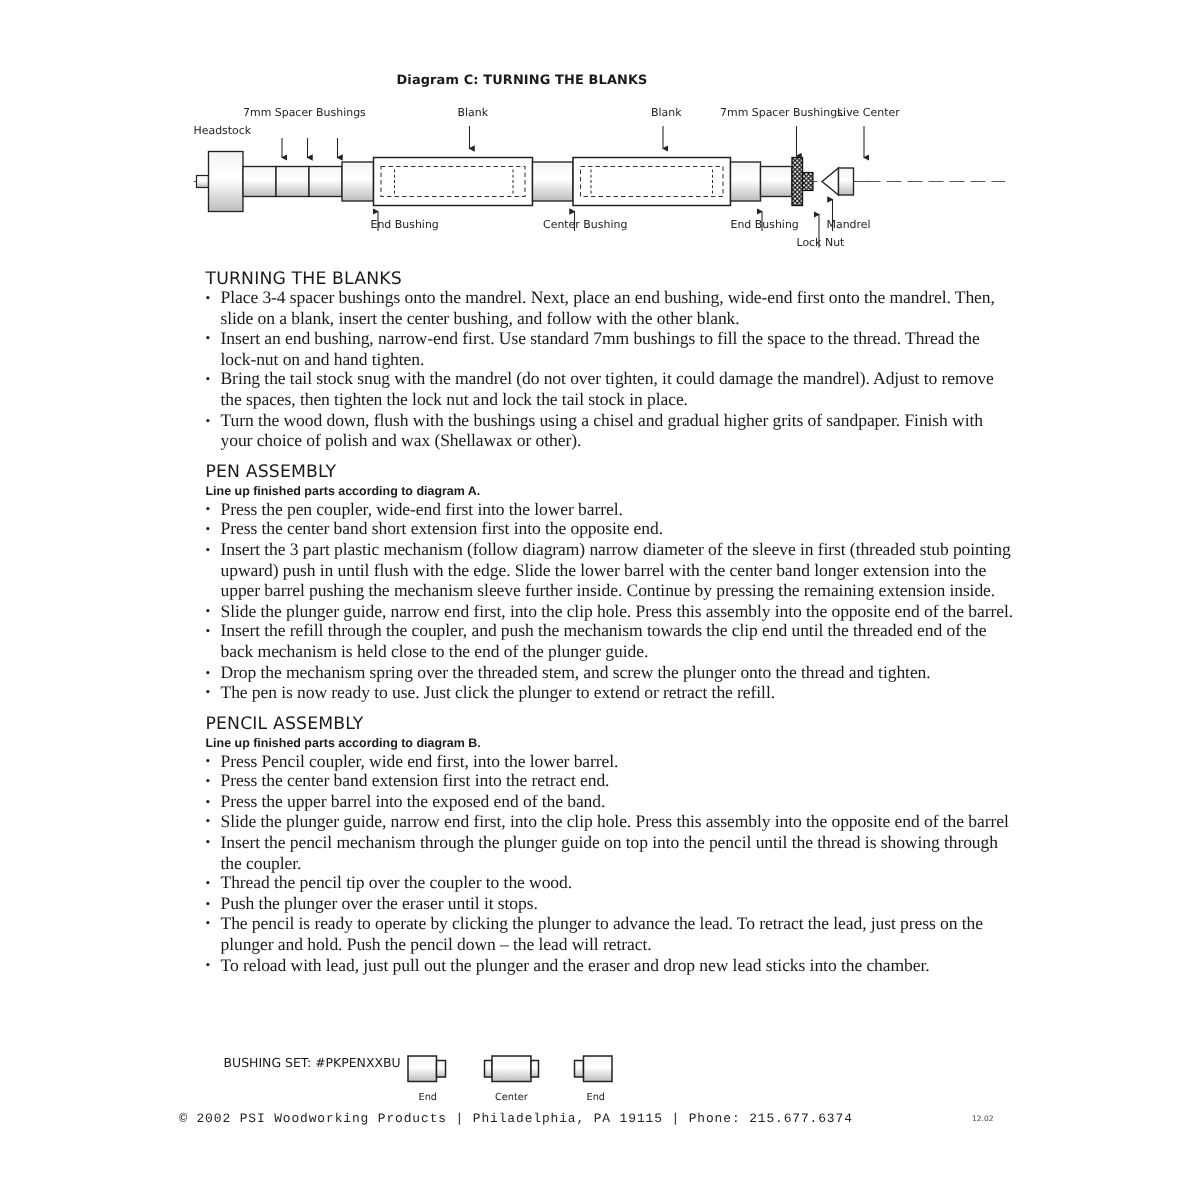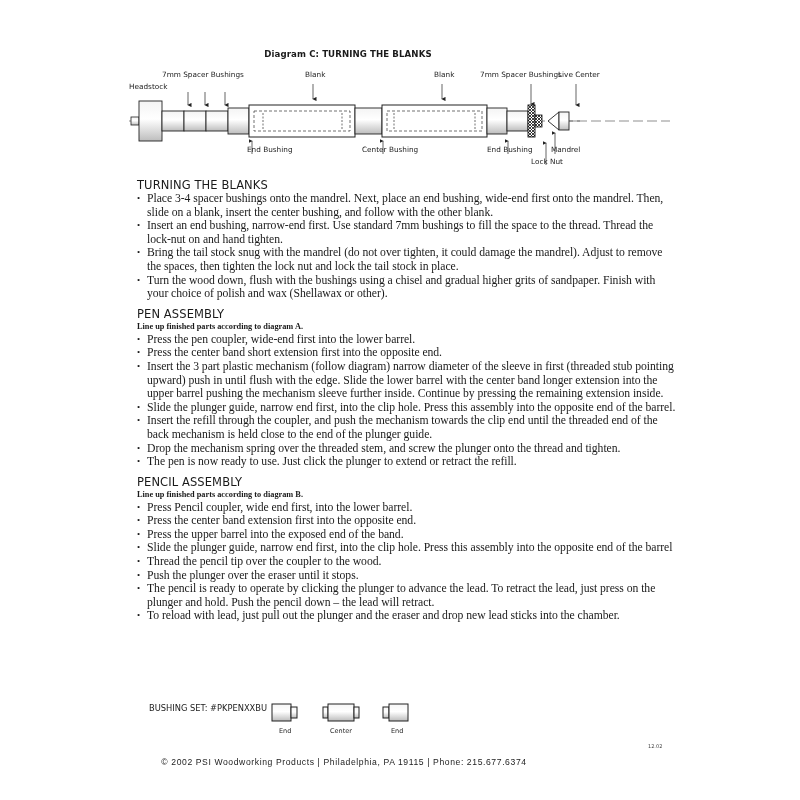--- a/index.html
+++ b/index.html
@@ -10,41 +10,41 @@
     font-family: "DejaVu Sans", sans-serif; font-weight: bold; font-size: 8.6px; letter-spacing: 0.1px;
   }
   .diagram { position: absolute; left: 125px; top: 62px; width: 560px; height: 110px; }
   .dlabel { font-family: "DejaVu Sans", sans-serif; font-size: 7.3px; fill: #222; }
   .content { position: absolute; left: 137px; top: 178px; width: 540px; }
   .section-title {
     font-family: "DejaVu Sans", sans-serif; font-weight: normal; font-size: 11.5px;
     margin: 0; line-height: 14px; letter-spacing: 0.1px;
   }
   .subtitle {
-    font-family: Liberation Serif, serif; font-weight: bold; font-size: 8.3px;
+    font-family: Liberation Sans, sans-serif; font-weight: bold; font-size: 8.3px;
     margin: 0; line-height: 12px;
   }
   ul.bullets { list-style: none; margin: 0; padding: 0; }
   ul.bullets li {
     font-family: "Liberation Serif", serif; font-size: 11.7px; line-height: 13.6px;
     position: relative; padding-left: 10px; margin: 0; letter-spacing: -0.05px;
   }
   ul.bullets li::before {
     content: "\2022"; position: absolute; left: 0; top: 0; font-size: 9px;
   }
   .sec { margin-bottom: 6px; }
   .bushing-set { position: absolute; left: 137px; top: 703px; }
   .bushing-label {
     font-family: "DejaVu Sans", sans-serif; font-weight: normal; font-size: 8.3px;
     position: absolute; left: 12px; top: 0; white-space: nowrap;
   }
   .bushing-figs { position: absolute; left: 133px; top: -5px; width: 160px; height: 40px; }
   .footer {
     position: absolute; left: 0; width: 688px; top: 741px; text-align: center;
-    font-family: Liberation Sans, sans-serif; font-size: 8.6px; letter-spacing: 0.6px; color: #222; margin-top: 16px;
+    font-family: Liberation Mono, monospace; font-size: 8.6px; letter-spacing: 0.6px; color: #222;
   }
   .rev {
     position: absolute; left: 648px; top: 743px;
     font-family: "DejaVu Sans", sans-serif; font-size: 5px; color: #444;
   }
 </style>
 </head>
 <body>
 
 <div class="page">
@@ -153,23 +153,24 @@
         <li>Drop the mechanism spring over the threaded stem, and screw the plunger onto the thread and tighten.</li>
         <li>The pen is now ready to use. Just click the plunger to extend or retract the refill.</li>
       </ul>
     </div>
 
     <div class="sec">
       <h2 class="section-title">PENCIL ASSEMBLY</h2>
       <p class="subtitle">Line up finished parts according to diagram B.</p>
       <ul class="bullets">
         <li>Press Pencil coupler, wide end first, into the lower barrel.</li>
-        <li>Press the center band extension first into the opposite end.</li>
+        <li>Press the center band extension first into the retract end.</li>
         <li>Press the upper barrel into the exposed end of the band.</li>
         <li>Slide the plunger guide, narrow end first, into the clip hole. Press this assembly into the opposite end of the barrel</li>
+        <li>Insert the pencil mechanism through the plunger guide on top into the pencil until the thread is showing through the coupler.</li>
         <li>Thread the pencil tip over the coupler to the wood.</li>
         <li>Push the plunger over the eraser until it stops.</li>
         <li>The pencil is ready to operate by clicking the plunger to advance the lead. To retract the lead, just press on the plunger and hold.  Push the pencil down – the lead will retract.</li>
         <li>To reload with lead, just pull out the plunger and the eraser and drop new lead sticks into the chamber.</li>
       </ul>
     </div>
   </div>
 
   <div class="bushing-set">
     <div class="bushing-label">BUSHING SET: #PKPENXXBU</div>

